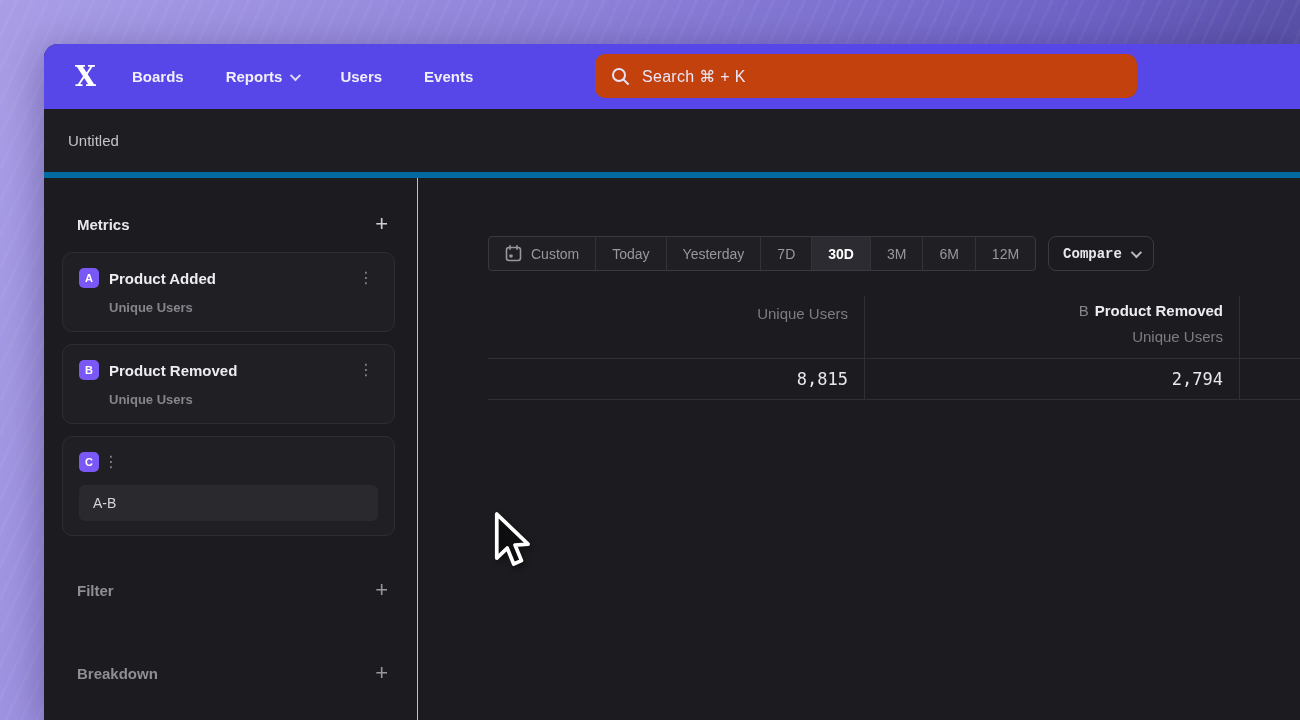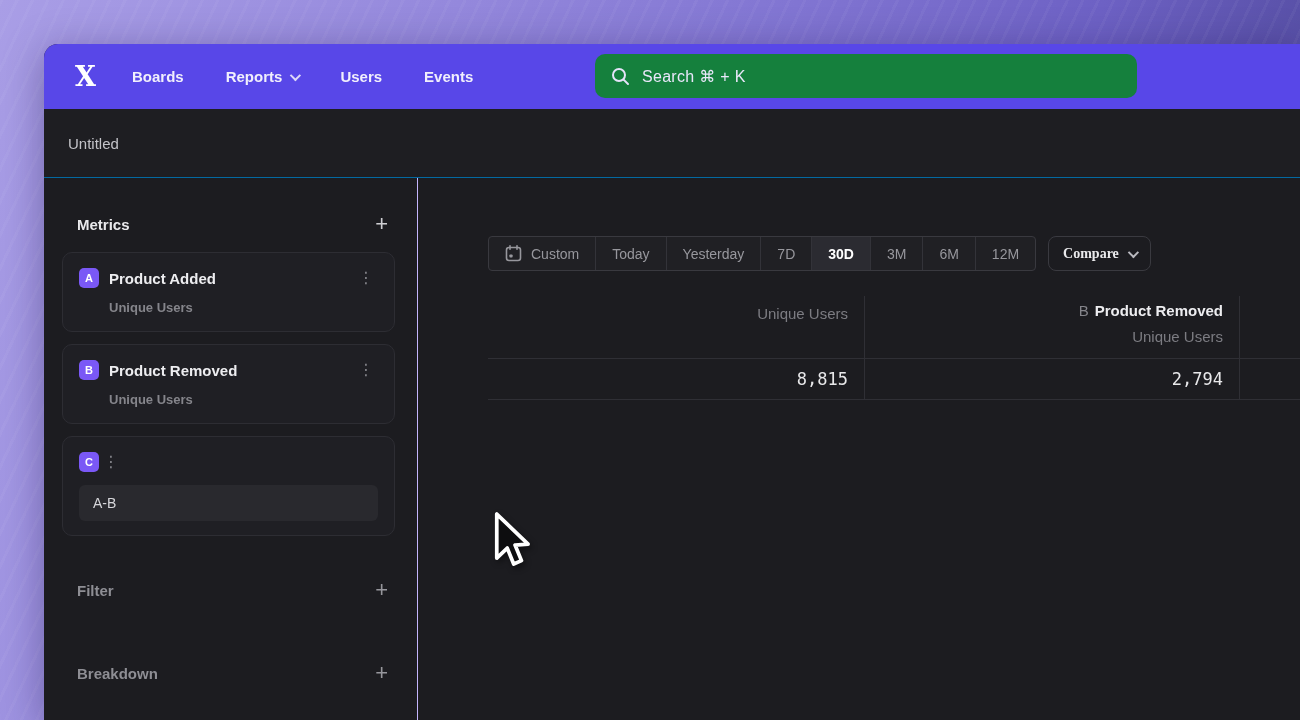--- a/index.html
+++ b/index.html
@@ -35,29 +35,29 @@
     color:#f1effc; font-size:15px; font-weight:600; cursor:pointer;
     display:flex; align-items:center; gap:8px; background:none; border:none;
     font-family:inherit;
   }
   .chev {
     width:8px; height:8px; border-right:2px solid #ded9f8; border-bottom:2px solid #ded9f8;
     transform:rotate(45deg) translateY(-2px); display:inline-block;
   }
   .searchbar {
     position:absolute; left:551px; top:10px; width:542px; height:44px;
-    background:#15803d; border-radius:10px; display:flex; align-items:center;
+    background:#c2410c; border-radius:10px; display:flex; align-items:center;
     padding:0 16px; gap:12px; cursor:text;
   }
   .searchbar svg { flex:0 0 auto; }
   .search-text { color:#eae7fb; font-size:16px; letter-spacing:0.3px; }
 
   
   .doc-header {
-    height:69px; flex:0 0 69px; background:#1e1e22; border-bottom:1px solid #0369a1;
+    height:69px; flex:0 0 69px; background:#1e1e22; border-bottom:6px solid #0369a1;
     display:flex; align-items:center; padding-left:24px;
   }
   .doc-title { color:#c3c3c8; font-size:15px; font-weight:400; }
 
   
   .content { flex:1; display:flex; min-height:0; }
   .sidebar { width:374px; flex:0 0 374px; border-right:1px solid #c4b5fd; padding-top:30px; }
   .main { flex:1; position:relative; }
 
   
@@ -107,21 +107,21 @@
   .seg {
     display:flex; align-items:center; gap:9px; padding:0 16px; background:none;
     border:none; border-right:1px solid #333339; color:#97979d; font-size:14px;
     cursor:pointer; font-family:inherit; white-space:nowrap;
   }
   .seg:last-child { border-right:none; }
   .seg.active { background:#2b2b31; color:#ffffff; font-weight:700; }
   .compare-btn {
     margin-left:12px; height:35px; border:1px solid #3a3a40; border-radius:8px;
     background:none; color:#eaeaec; font-size:14px; font-weight:600; padding:0 14px;
-    display:flex; align-items:center; gap:9px; cursor:pointer; font-family:Liberation Serif, serif;
+    display:flex; align-items:center; gap:9px; cursor:pointer; font-family:Liberation Mono, monospace;
   }
   .compare-btn .chev { border-color:#b9b9bf; }
 
   
   .metric-table { position:absolute; left:70px; top:118px; display:flex; }
   .mcol { display:flex; flex-direction:column; }
   .mcol.c1 { width:377px; } .mcol.c2 { width:375px; } .mcol.stub { width:60px; }
   .mcol.c1, .mcol.c2 { border-right:1px solid #2f2f35; }
   .mhead { height:62px; text-align:right; padding-right:16px; }
   .mhead .line1 { margin-top:6px; font-size:15px; }

